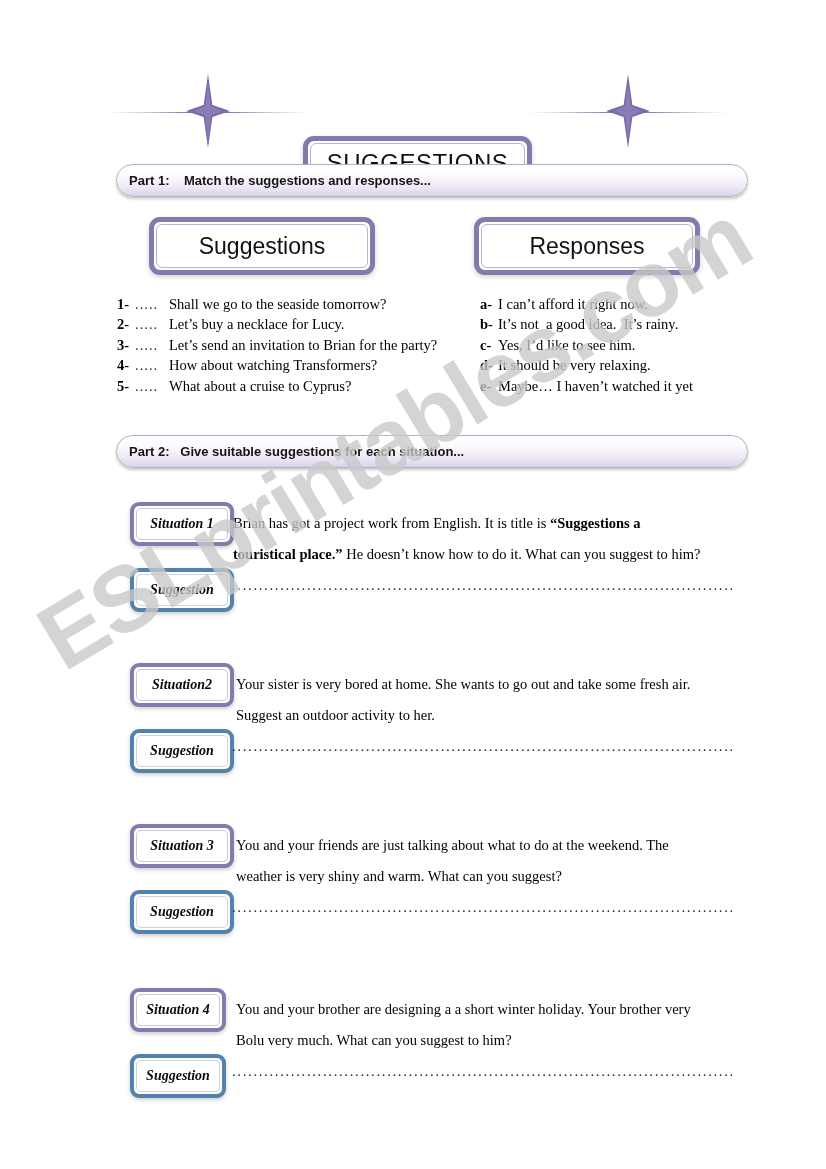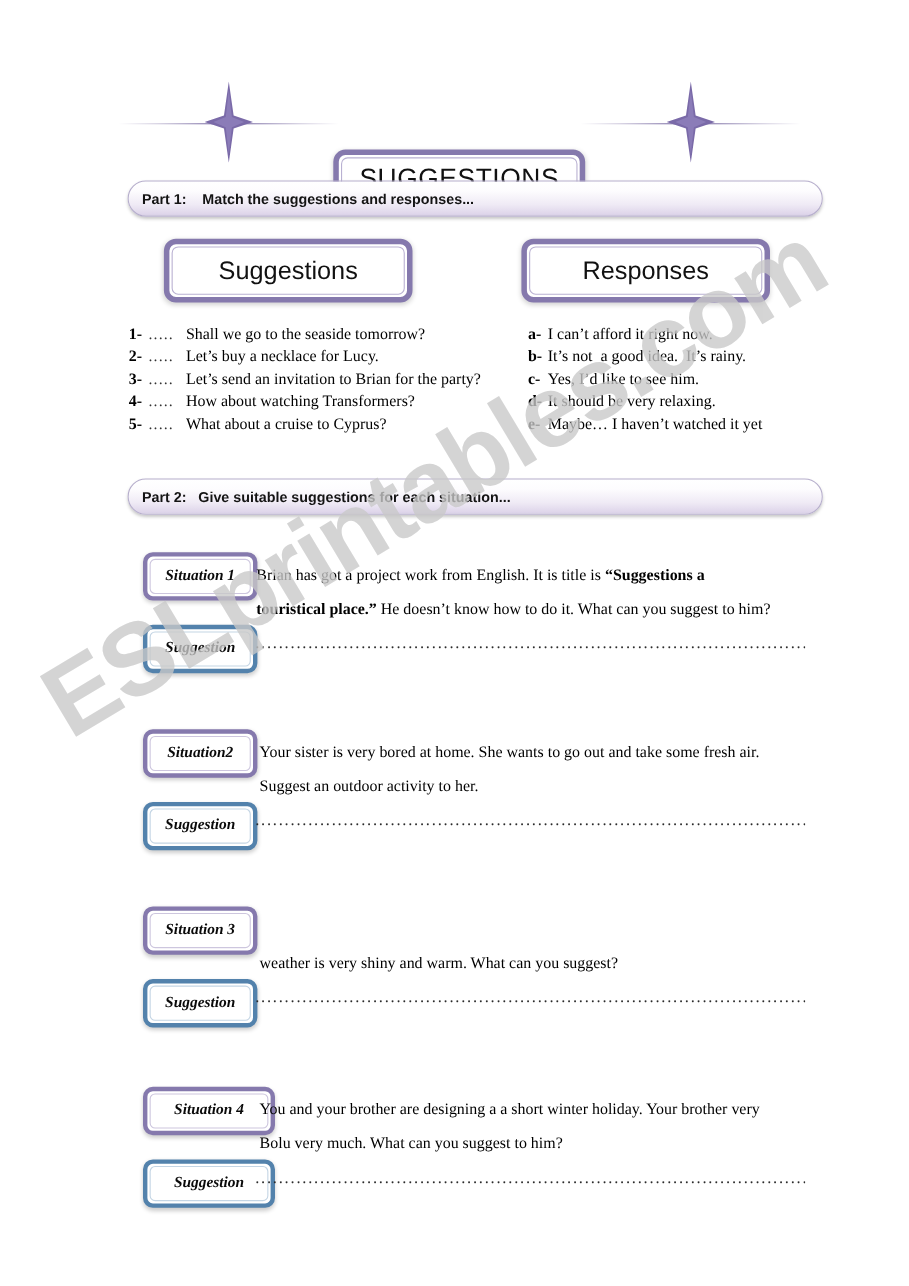--- a/index.html
+++ b/index.html
@@ -240,21 +240,21 @@
     border: 4px solid #8579ad;
   }
   .tag.situation .inner { border-color: #cdc6de; }
   .tag.suggestion {
     top: 70px;
     border: 4px solid #5382ac;
     padding-left: 33px;
   }
   .tag.suggestion .inner { border-color: #c4d5e4; }
 
-  .tag.wide { width: 120px; left: 98px; }
+  .tag.wide { width: 96px; left: 98px; }
 
   .sit-text {
     position: absolute;
     left: 233px;
     top: 10px;
     width: 500px;
     font-size: 14.5px;
     line-height: 31px;
   }
   .sit-text.indent2 { left: 236px; }
@@ -411,21 +411,21 @@
       <div class="inner">
         <span>Situation 3</span>
       </div>
     </div>
     <div class="tag suggestion">
       <div class="inner">
         <span>Suggestion</span>
       </div>
     </div>
     <div class="sit-text indent2">
-      <br>
+      <span>You and your friends are just talking about what to do at the weekend. The</span><br>
       <span>weather is very shiny and warm. What can you suggest?</span>
     </div>
     <div class="dots" id="dots-3">..................................................................................................</div>
   </div>
 
   <div class="situation-block" id="block-4">
     <div class="tag situation wide">
       <div class="inner">
         <span>Situation 4</span>
       </div>

